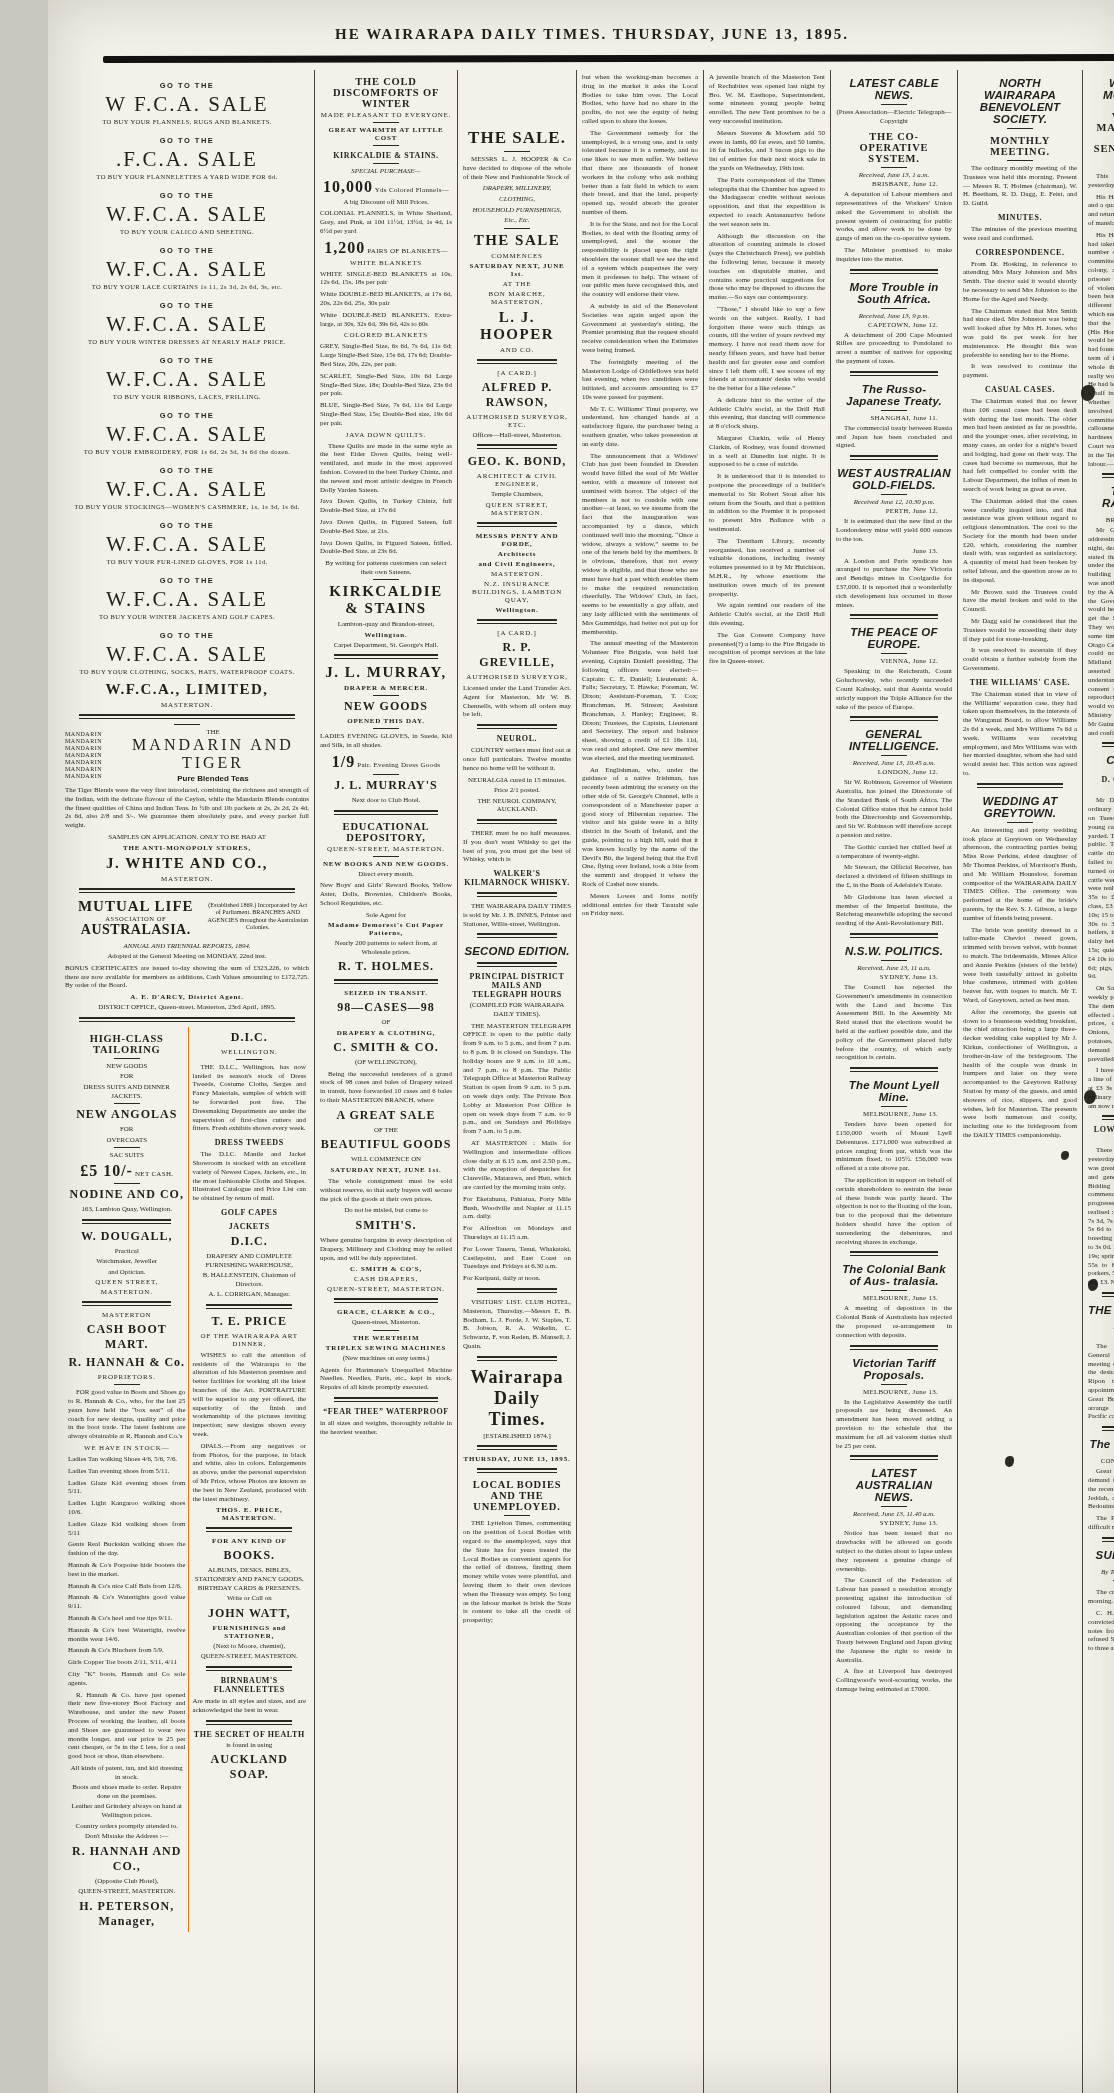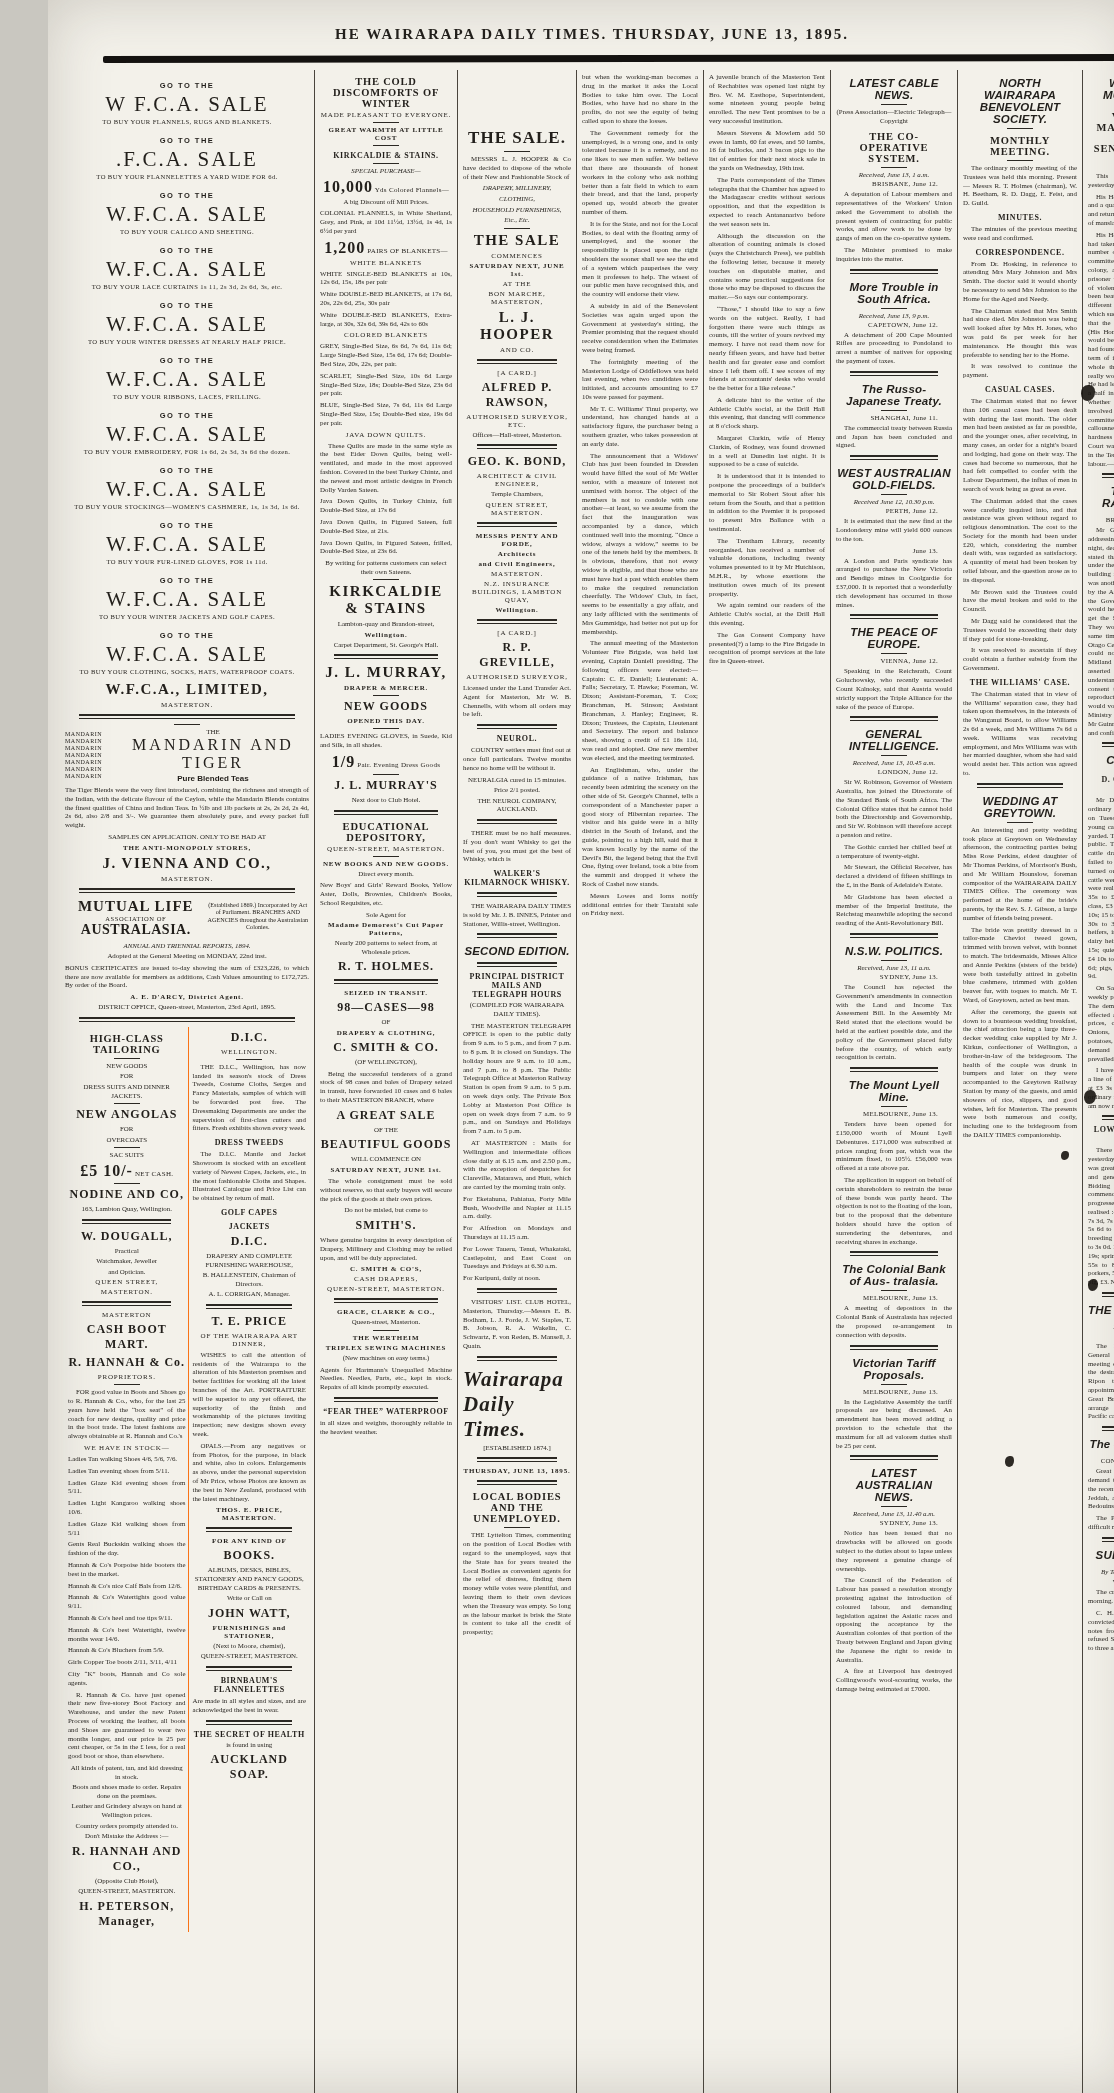--- a/index.html
+++ b/index.html
@@ -32,21 +32,21 @@
   .sc.b,.ctr.b{font-weight:bold;}
   .date{font-size:6.9px;font-style:italic;text-align:center;margin:2px 0;}
   .place{font-size:6.9px;text-align:right;padding-right:14px;margin:1px 0;letter-spacing:.3px;}
   .p{font-size:6.9px;line-height:8.8px;text-align:justify;margin:3px 0;hyphens:auto;}
   .p.ind{text-indent:8px;}
   .ctr{font-size:6.9px;text-align:center;margin:2px 0;line-height:8.6px;}
   .ctr.i{font-style:italic;}
   .rule{width:26px;border-top:1px solid #2b2823;margin:3px auto;}
   .rule2{border-top:2px solid #2b2823;border-bottom:1px solid #2b2823;height:2px;
          margin:5px 14px;}
-  .blackletter{font-size:21px;font-weight:bold;font-style:italic;
+  .blackletter{font-size:18px;font-weight:bold;text-align:center;
          letter-spacing:1px;margin:6px 0 2px;}
   .bn{text-align:center;margin:2px 0;}
   .bn .num{font-size:16px;font-weight:bold;letter-spacing:1px;}
   .bn .rest{font-size:7px;letter-spacing:.3px;}
   .mandarin{display:flex;align-items:center;margin:3px 0;}
   .mandarin .stack{font-size:6px;line-height:7px;letter-spacing:.5px;width:52px;}
   .mandarin .main{flex:1;text-align:center;}
   .mandarin .main .the{font-size:7px;}
   .mandarin .main .big{font-size:16px;letter-spacing:3px;}
   .mandarin .main .tea{font-family:"Liberation Sans",sans-serif;font-weight:bold;font-size:8px;margin-top:2px;}
@@ -108,21 +108,21 @@
           <div class="stack">MANDARIN<br>MANDARIN<br>MANDARIN<br>MANDARIN<br>MANDARIN<br>MANDARIN<br>MANDARIN</div>
           <div class="main">
             <div class="the">THE</div>
             <div class="big">MANDARIN AND TIGER</div>
             <div class="tea">Pure Blended Teas</div>
           </div>
         </div>
         <div class="p">The Tiger Blends were the very first introduced, combining the richness and strength of the Indian, with the delicate flavour of the Ceylon, while the Mandarin Blends contains the finest qualities of China and Indian Teas. In ½lb and 1lb packets at 2s, 2s 2d, 2s 4d, 2s 6d, also 2/8 and 3/-. We guarantee them absolutely pure, and every packet full weight.</div>
         <div class="ctr">SAMPLES ON APPLICATION.      ONLY TO BE HAD AT</div>
         <div class="sc b">THE ANTI-MONOPOLY STORES,</div>
-        <div class="adtitle2">J. VIENNA AND CO.,</div>
+        <div class="adtitle2">J. WHITE AND CO.,</div>
         <div class="sc">MASTERTON.</div>
         <div class="rule2"></div>
         <div class="mutual">
           <div class="left">
             <div class="l1">MUTUAL LIFE</div>
             <div class="l2">ASSOCIATION OF</div>
             <div class="l3">AUSTRALASIA.</div>
           </div>
           <div class="right">(Established 1869.) Incorporated by Act of Parliament. BRANCHES AND AGENCIES throughout the Australasian Colonies.</div>
         </div>

